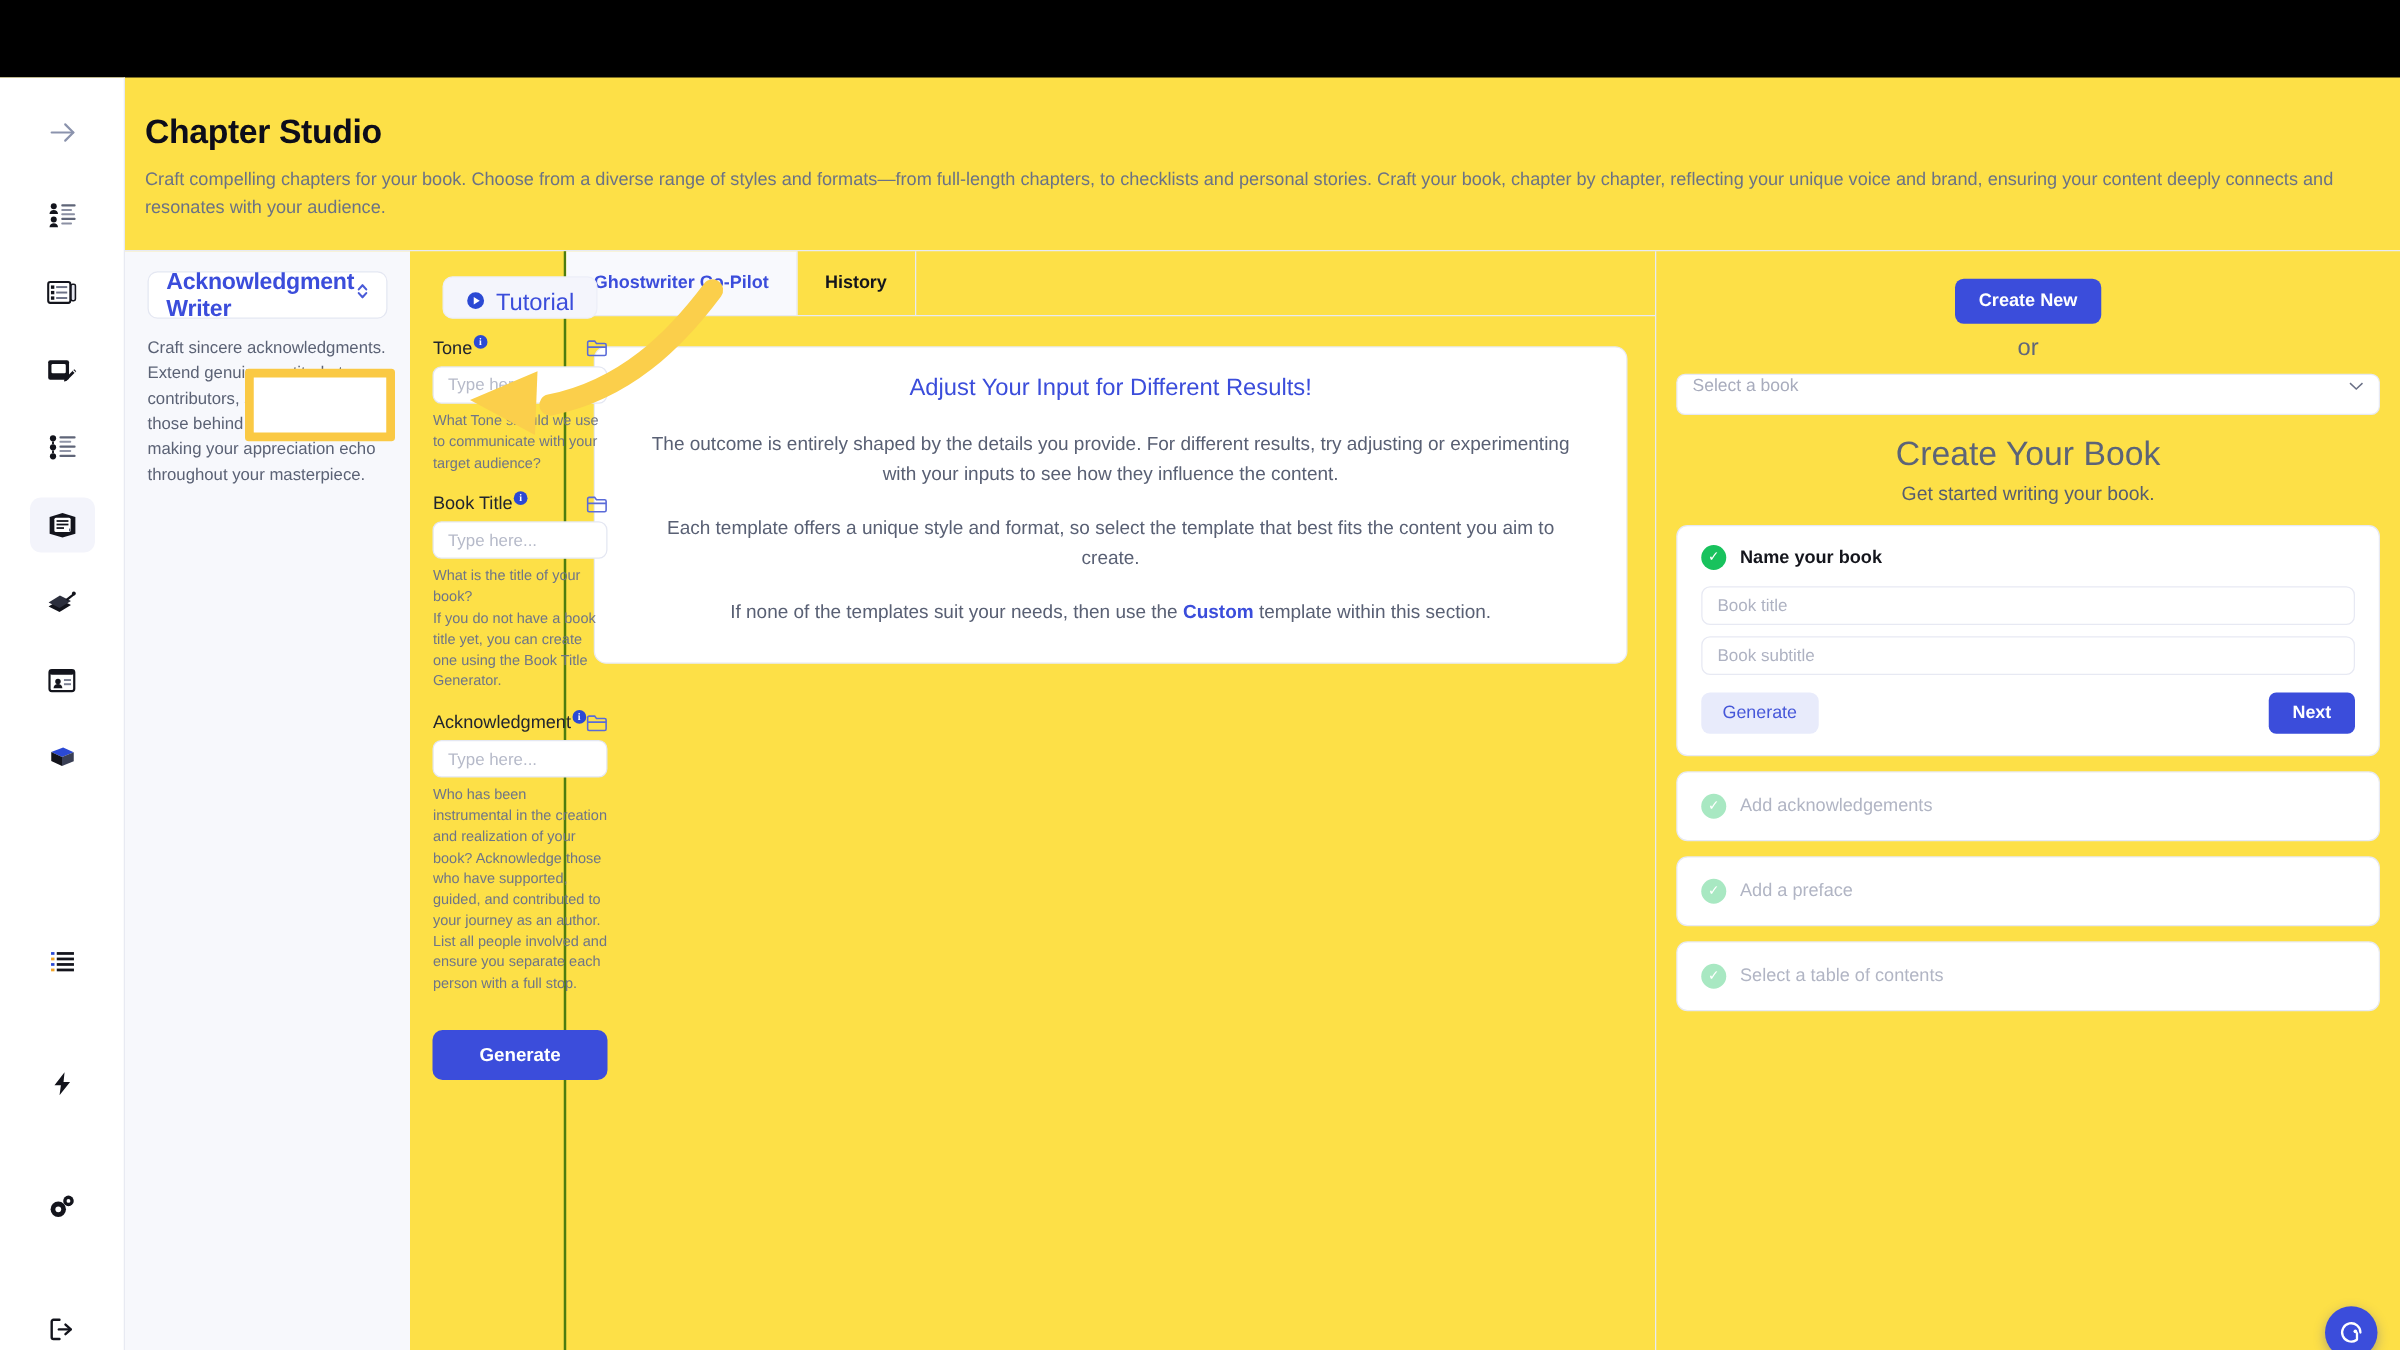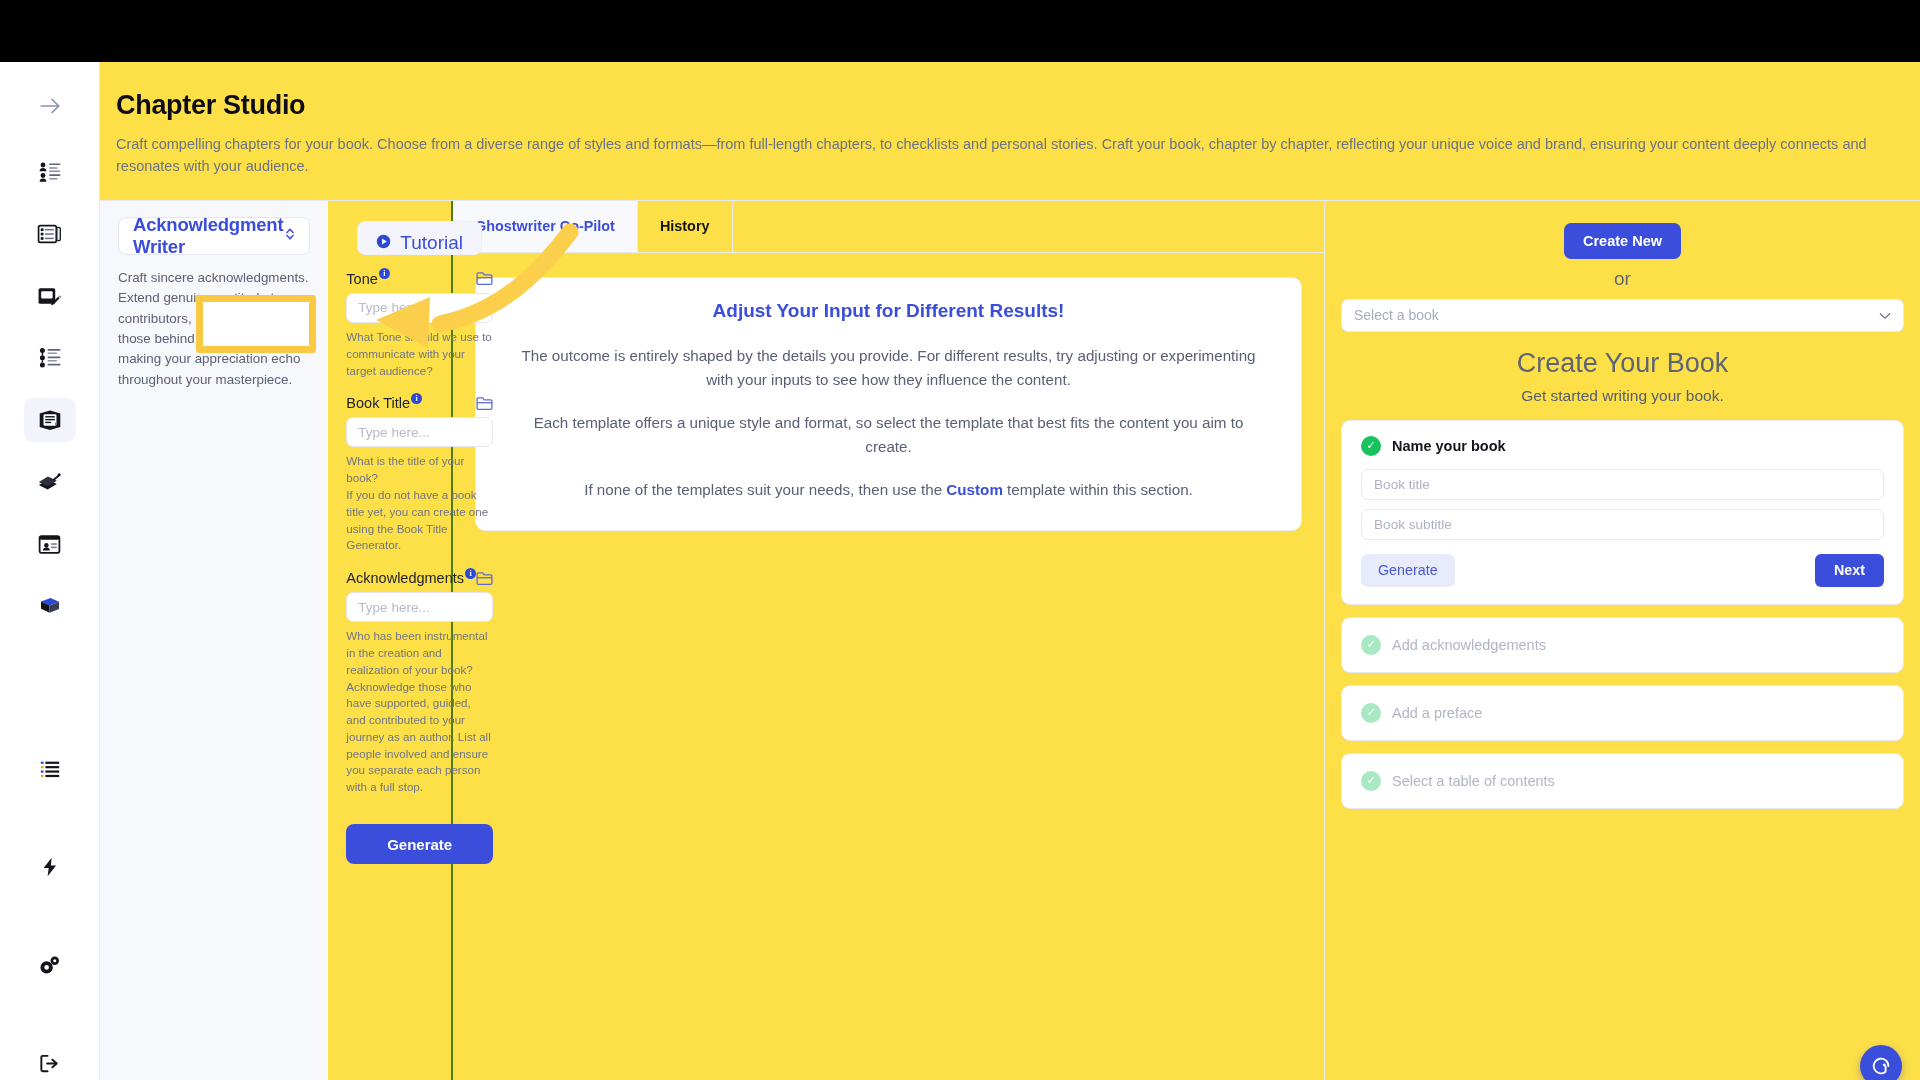--- a/index.html
+++ b/index.html
@@ -198,21 +198,21 @@
   .tab.active { color: #3b4ddb; background: #f8f9fd; }
   .mid-body { padding: 24px 22px; }
   .info-card {
     border: 1px solid #e8eaf2;
     border-radius: 10px;
     background: #fff;
     padding: 22px 34px 28px 34px;
     text-align: center;
   }
   .info-card h3 {
-    font-size: 19px; font-weight: bold;
+    font-size: 19px; font-weight: normal;
     color: #3b4ddb;
     margin-bottom: 22px;
   }
   .info-card p {
     font-size: 15.2px; line-height: 1.55;
     color: #596074;
     margin-bottom: 20px;
   }
   .info-card p:last-child { margin-bottom: 0; }
   .info-card .kw { color: #3b4ddb; font-weight: bold; }
@@ -234,21 +234,21 @@
     cursor: pointer;
   }
   .or-text {
     text-align: center; font-size: 19px;
     color: #61677a; margin: 9px 0 9px 0;
   }
   .book-select {
     width: 100%; height: 33px;
     border: 1px solid #e7e9f3; border-radius: 7px;
     background: #fff;
-    display: flex; align-items: center;
+    display: flex; align-items: flex-start;
     padding: 0 12px;
     font-size: 14px; color: #a8acbd;
     cursor: pointer;
   }
   .book-select .chev { margin-left: auto; color: #6a7086; }
   .cyb-title {
     text-align: center;
     font-size: 27px; color: #5c6478;
     margin-top: 16px;
   }
@@ -536,21 +536,21 @@
               </span>
             </div>
             <input class="text-input" placeholder="Type here..." style="">
             <div class="field-help" style="white-space:pre-line">What is the title of your book?
 If you do not have a book title yet, you can create one using the Book Title Generator.</div>
           </div>
 
           
           <div class="field">
             <div class="field-label-row">
-              <span class="field-label">Acknowledgments</span>
+              <span class="field-label">Acknowledgment</span>
               <span class="info-dot">i</span>
               <span class="field-spacer"></span>
               <span class="folder-icon">
                 <svg width="17" height="15" viewBox="0 0 20 17" fill="none" stroke="currentColor" stroke-width="1.5">
                     <path d="M1.3 4.3 V14 a1.4 1.4 0 0 0 1.4 1.4 h14.6 a1.4 1.4 0 0 0 1.4-1.4 V5.6 a1.4 1.4 0 0 0-1.4-1.4 H9.6 L7.9 1.9 H2.7 a1.4 1.4 0 0 0-1.4 1.4 z"></path>
                     <line x1="1.3" y1="7.6" x2="18.7" y2="7.6"></line>
                   </svg>
               </span>
             </div>
             <input class="text-input" placeholder="Type here..." style="">

